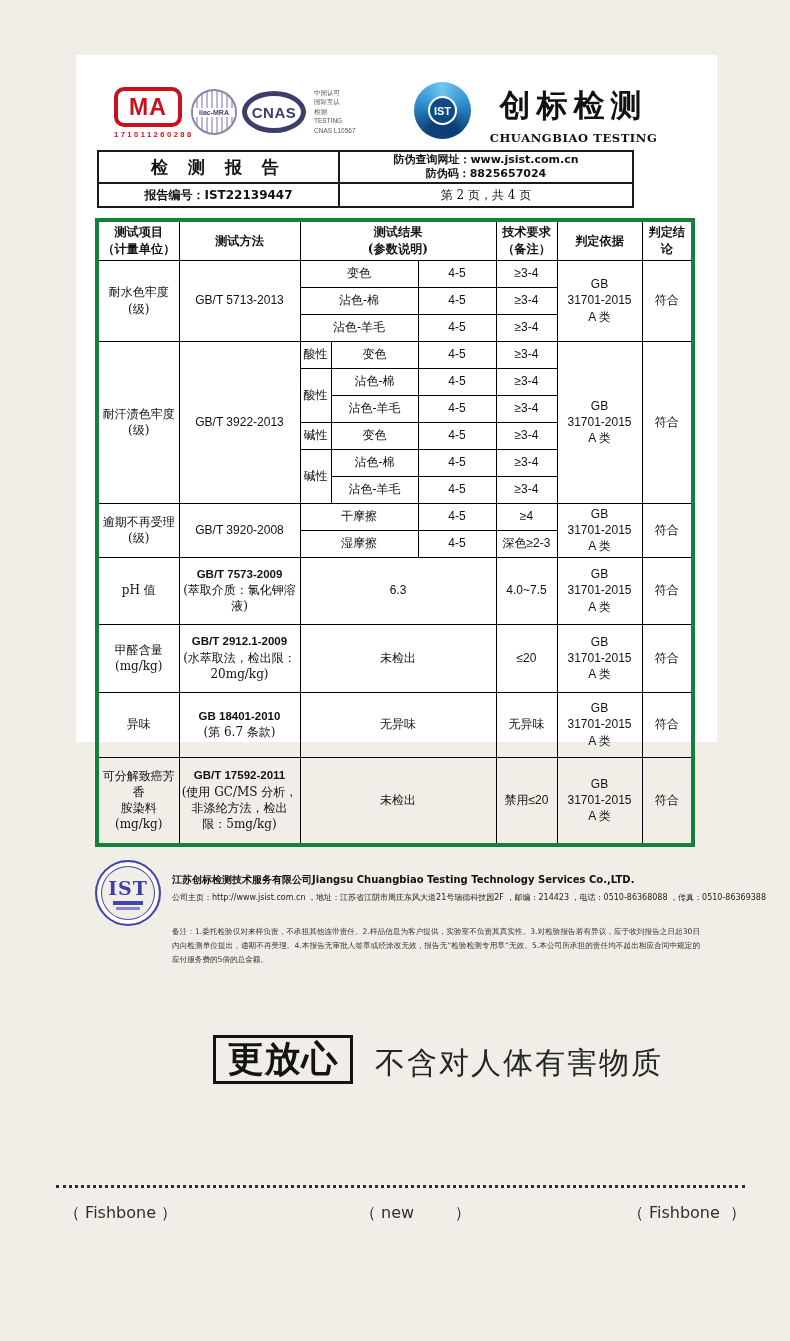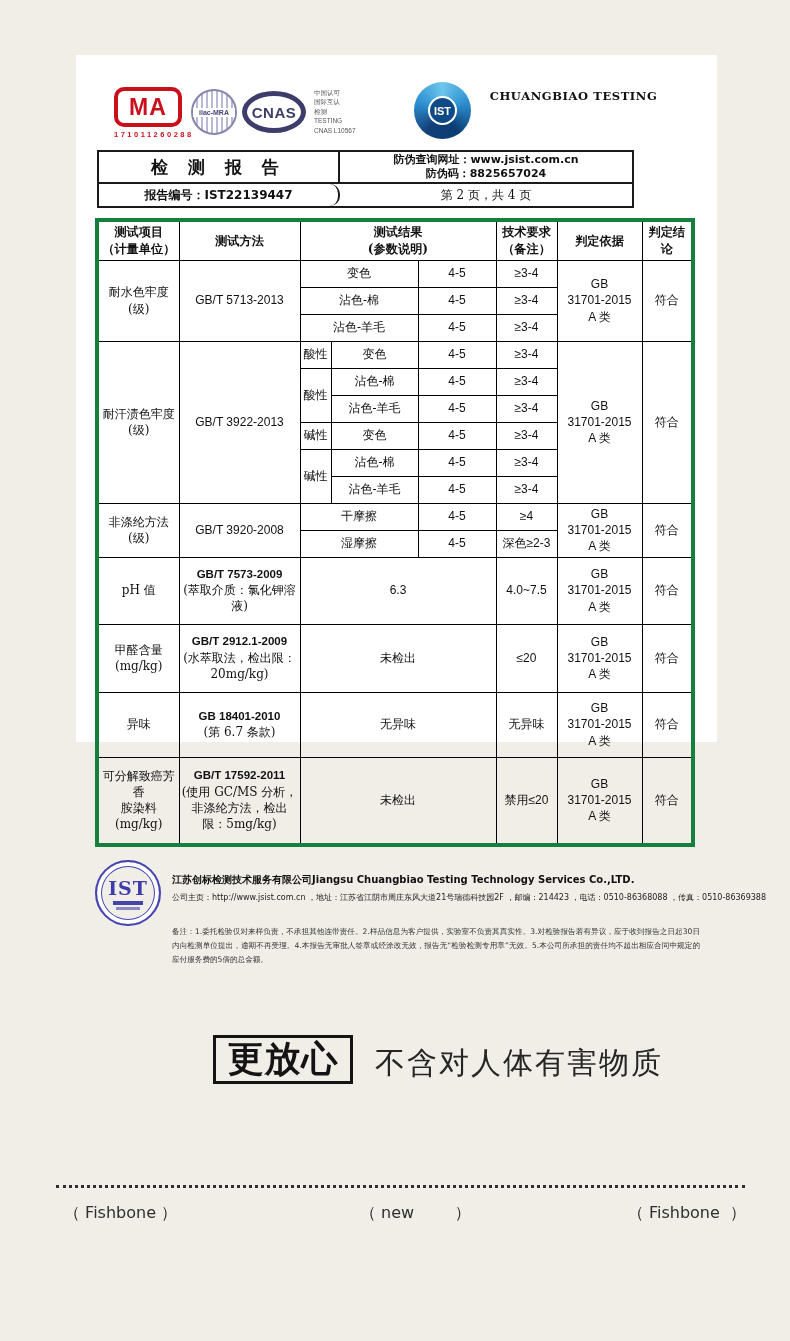--- a/index.html
+++ b/index.html
@@ -65,21 +65,21 @@
     position:absolute; left:21px; top:95px; width:537px; height:58px;
     border:2px solid #1a1a1a; display:grid;
     grid-template-columns:241px 1fr; grid-template-rows:32px 1fr;
   }
   .ri-cell { display:flex; flex-direction:column; align-items:center; justify-content:center; }
   .ri-title { border-right:2px solid #1a1a1a; border-bottom:2px solid #1a1a1a;
     font-size:17px; font-weight:bold; letter-spacing:7px; }
   .ri-antifake { border-bottom:2px solid #1a1a1a; font-size:11px; font-weight:600; line-height:1.3;
     font-family:"DejaVu Sans","Liberation Sans",sans-serif; }
   .ri-no { border-right:2px solid #1a1a1a; font-size:12px; font-weight:bold;
-    font-family:"DejaVu Sans","Liberation Sans",sans-serif;border-radius:10px; }
+    font-family:"DejaVu Sans","Liberation Sans",sans-serif; }
   .ri-page { font-size:12px; font-weight:500; }
 
   
   .main-wrap { position:absolute; left:19px; top:163px; }
   table.main { border-collapse:collapse; table-layout:fixed; width:596px; border:4px solid #15803d; }
   table.main th, table.main td {
     border:1px solid #000; text-align:center; vertical-align:middle;
     font-size:12px; font-weight:400; padding:0 2px; line-height:1.35;
   }
   table.main th { font-weight:bold; font-size:12.2px; }
@@ -143,20 +143,21 @@
       <div>中国认可</div>
       <div>国际互认</div>
       <div>检测</div>
       <div>TESTING</div>
       <div>CNAS L10567</div>
     </div>
     <div class="ist-swirl">
       <div class="ist-swirl-inner">IST</div>
     </div>
     <div class="brand">
+      <div class="brand-cn">创标检测</div>
       <div class="brand-en">CHUANGBIAO TESTING</div>
     </div>
   </div>
 
   <div class="report-info">
     <div class="ri-cell ri-title">检 测 报 告</div>
     <div class="ri-cell ri-antifake">
       <div>防伪查询网址：www.jsist.com.cn</div>
       <div>防伪码：8825657024</div>
     </div>
@@ -266,21 +267,21 @@
       <td class="reqc">≥3-4</td>
     </tr>
     <tr class="h27">
       <td>沾色-羊毛</td>
       <td class="num">4-5</td>
       <td class="reqc">≥3-4</td>
     </tr>
 
     <tr class="h27">
       <td rowspan="2">
-        <div>非涤纶方法</div>
+        <div>逾期不再受理</div>
               <div>(级)</div>
       </td>
       <td rowspan="2" class="num">
         <div>GB/T 3920-2008</div>
       </td>
       <td colspan="2">干摩擦</td>
       <td class="num">4-5</td>
       <td class="reqc">≥4</td>
       <td rowspan="2" class="num mline">
         <div>GB</div>

